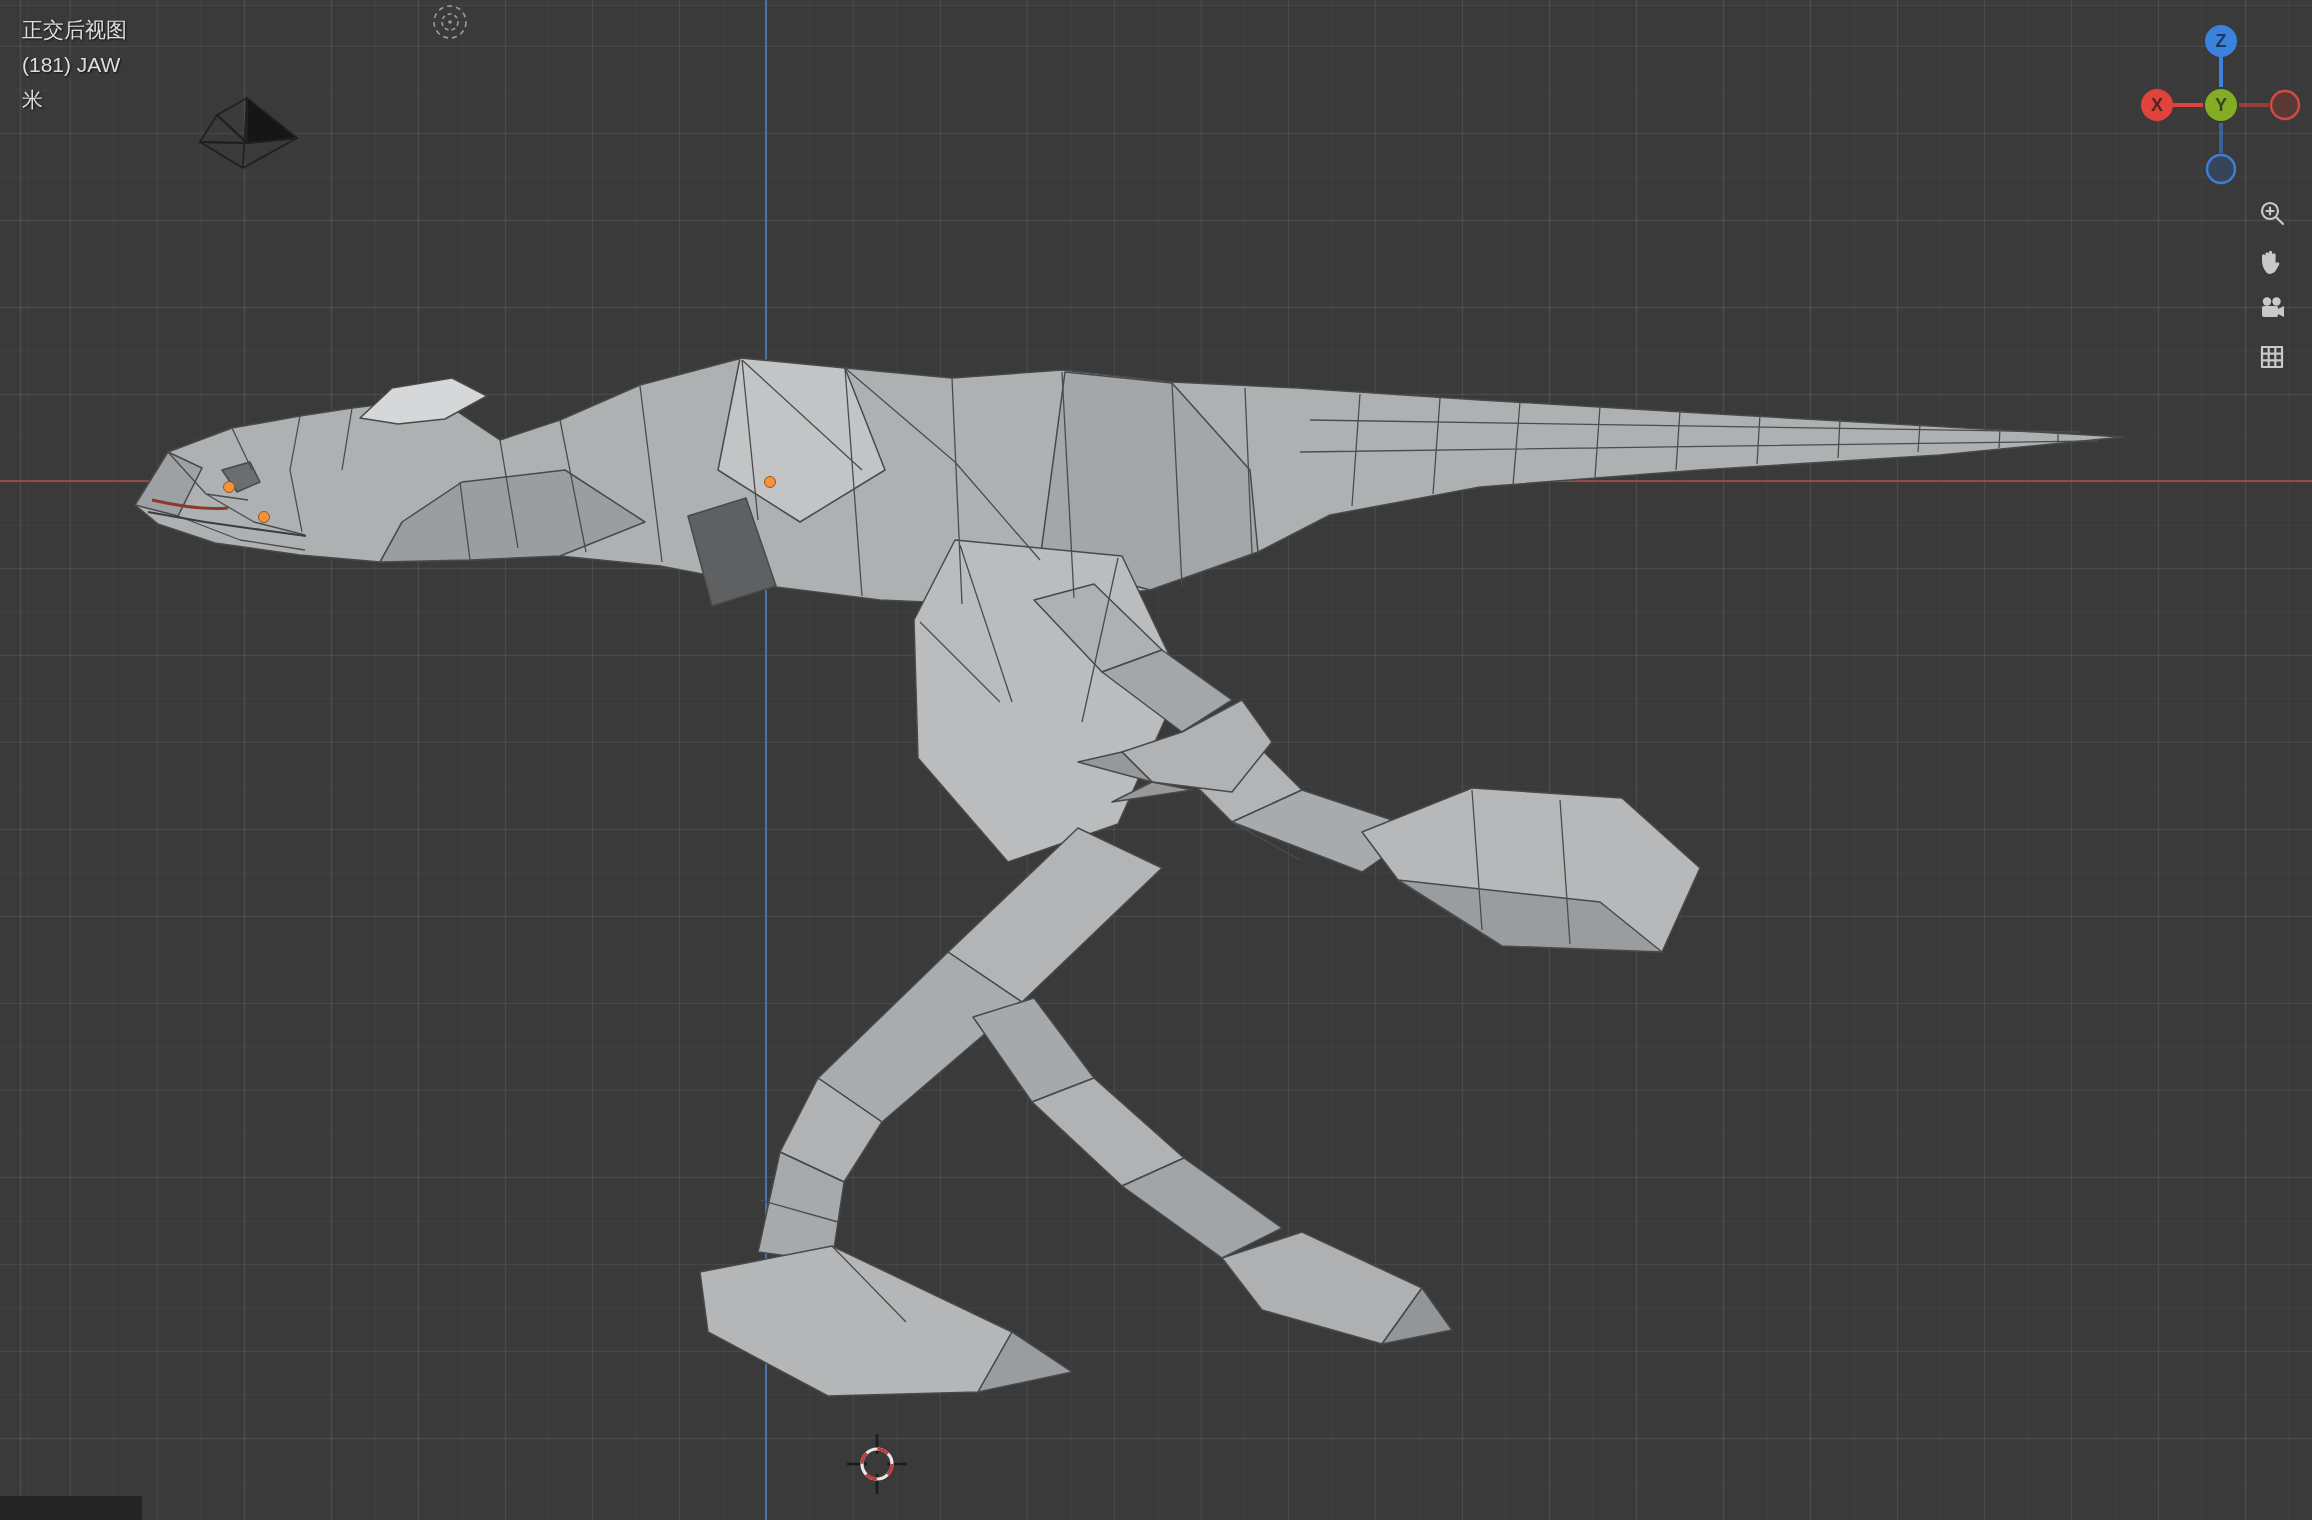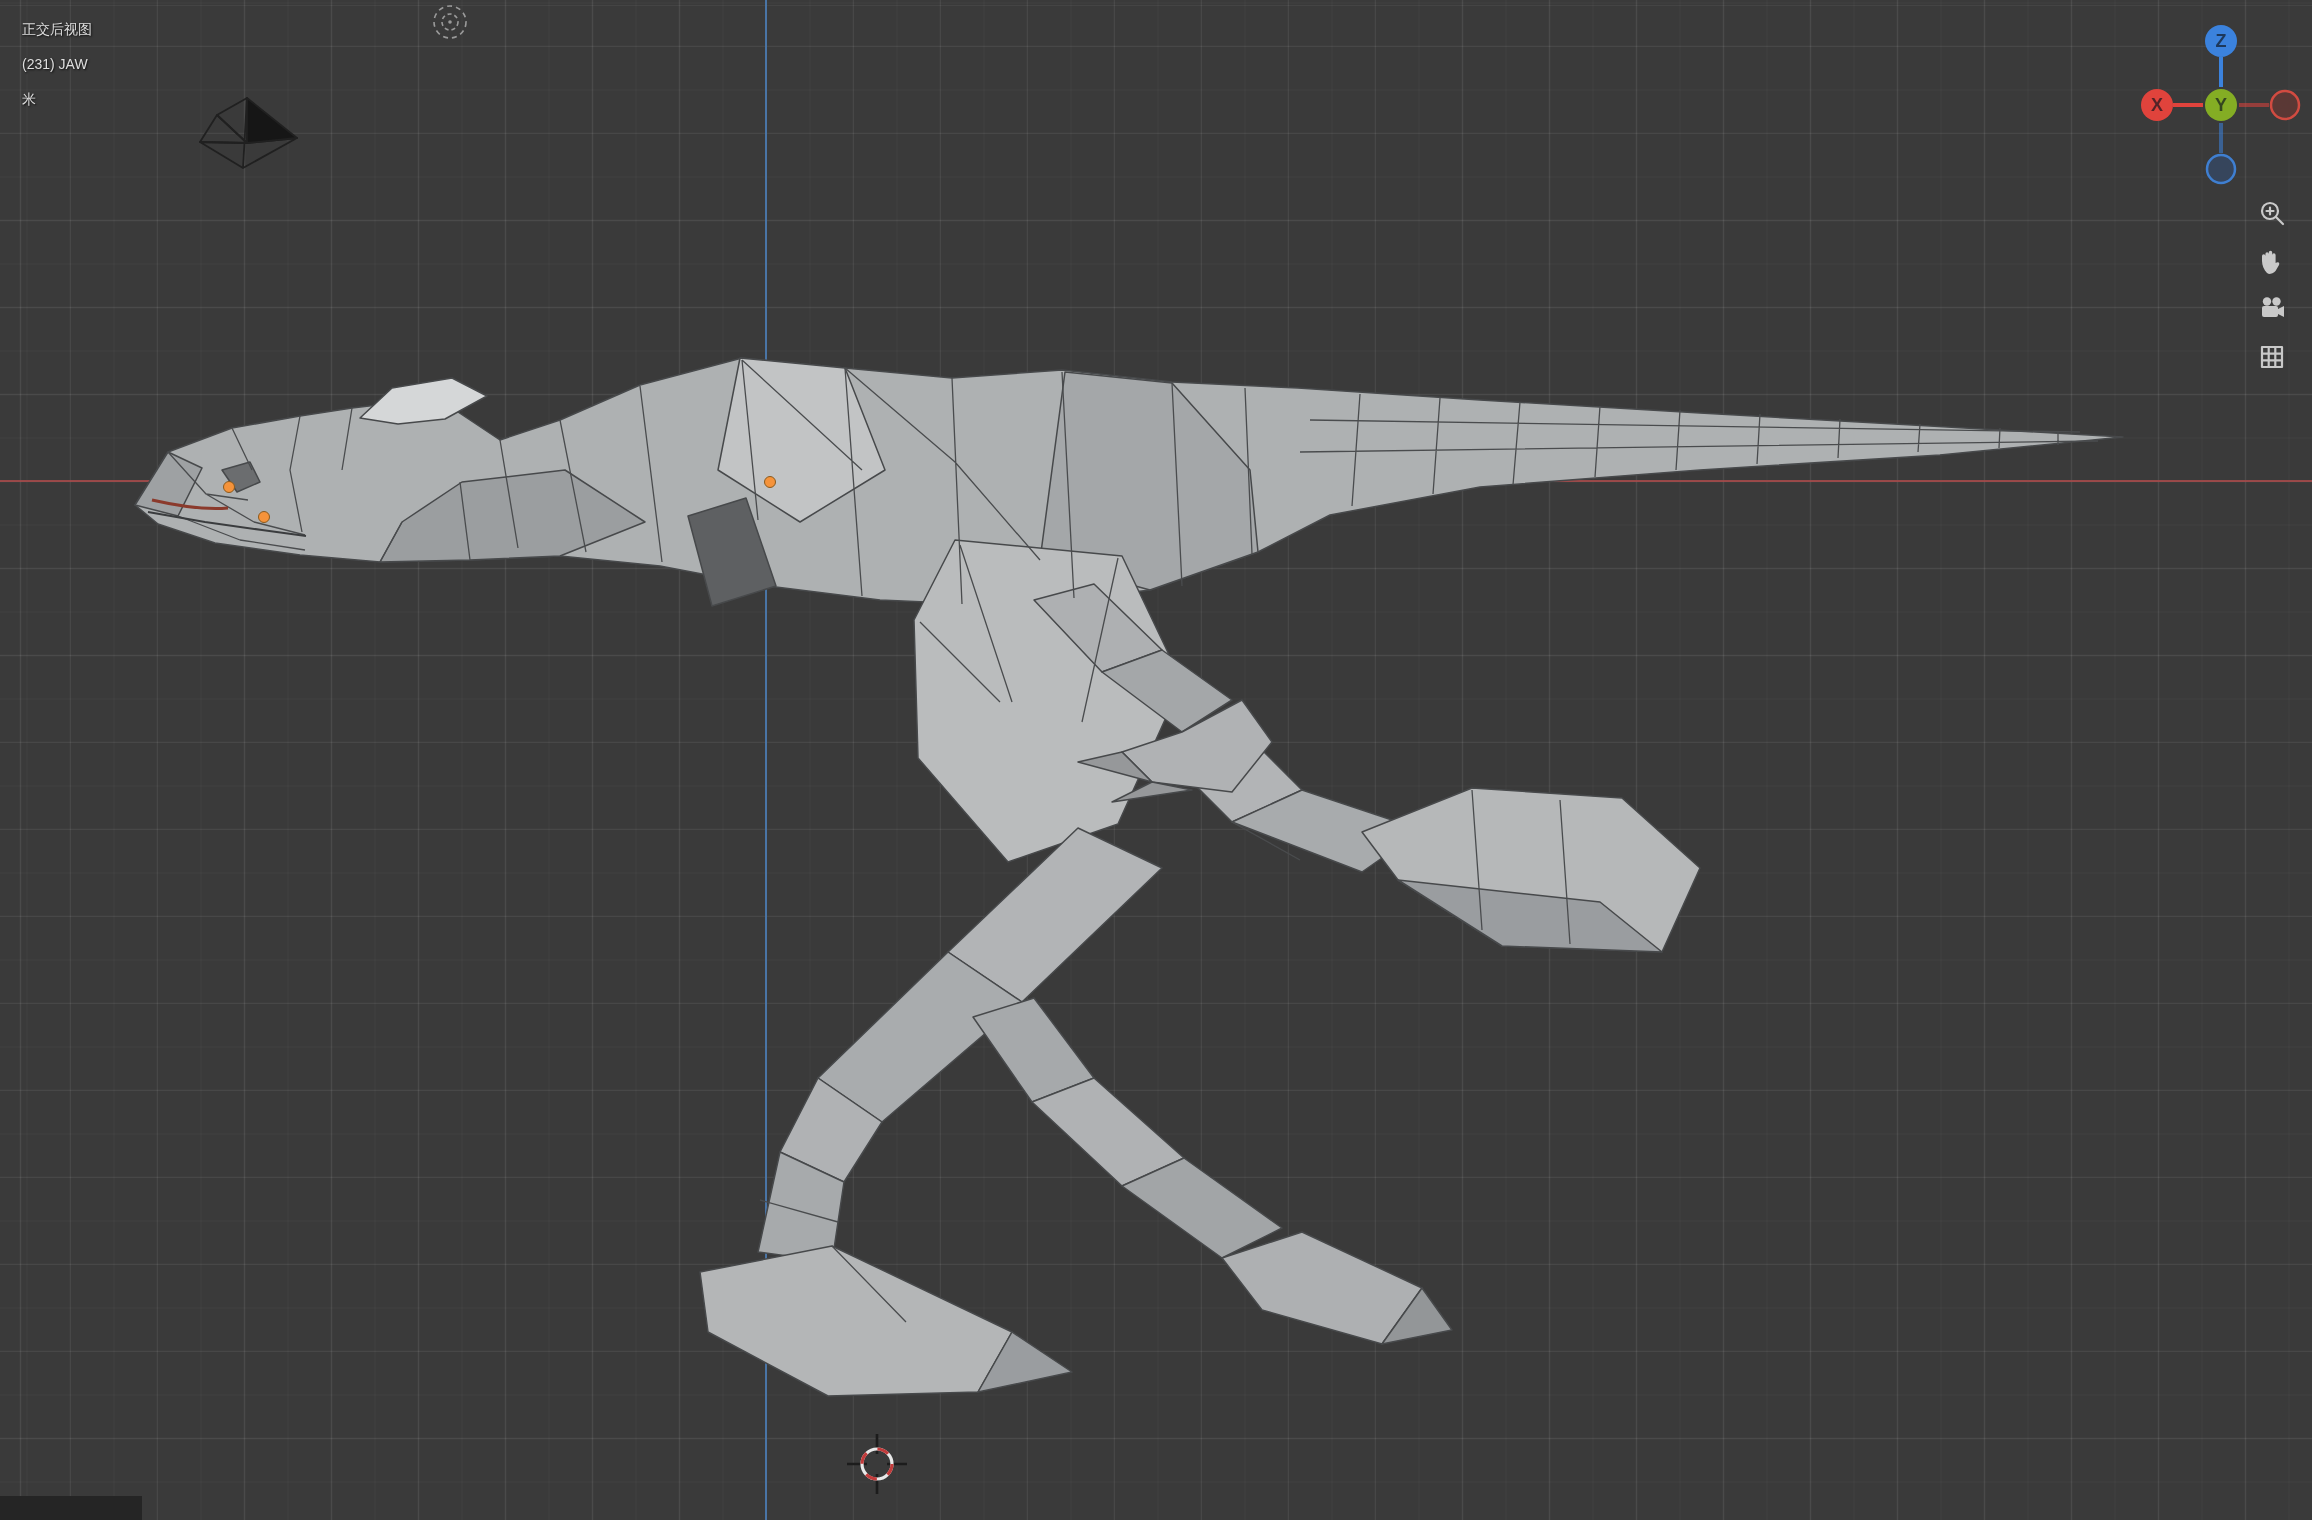--- a/index.html
+++ b/index.html
@@ -22,21 +22,21 @@
     background-image:
       repeating-linear-gradient(to right, rgba(255,255,255,0.030) 0 1px, transparent 1px 43.5px),
       repeating-linear-gradient(to bottom, rgba(255,255,255,0.030) 0 1px, transparent 1px 43.5px),
       repeating-linear-gradient(to right, rgba(255,255,255,0.05) 0 1px, transparent 1px 87px),
       repeating-linear-gradient(to bottom, rgba(255,255,255,0.05) 0 1px, transparent 1px 87px);
     background-position:26.5px 0, 0 2.5px, 70px 0, 0 46px;
   }
   .axis-x-line{position:absolute;left:0;right:0;top:480px;height:2px;background:var(--axis-x);opacity:.85;}
   .axis-z-line{position:absolute;top:0;bottom:0;left:765px;width:2px;background:var(--axis-z);opacity:.9;}
   .scene{position:absolute;inset:0;}
-  .hud-text{position:absolute;left:22px;top:12px;color:var(--hud-text);font-size:14px;line-height:35px;
+  .hud-text{position:absolute;left:22px;top:12px;color:var(--hud-text);font-size:21px;line-height:35px;
     text-shadow:1px 1px 2px rgba(0,0,0,.75);z-index:5;}
   .gizmo{position:absolute;left:2139px;top:23px;width:164px;height:164px;z-index:5;}
   .gizmo text{font-size:18px;font-weight:bold;fill:rgba(15,20,30,.68);text-anchor:middle;}
   .nav-toolbar{position:absolute;left:2248px;top:196px;width:48px;z-index:5;display:flex;flex-direction:column;gap:14px;align-items:center;}
   .nav-btn{width:34px;height:34px;display:flex;align-items:center;justify-content:center;border-radius:6px;cursor:pointer;}
   .nav-btn svg{display:block;}
   .icon-stroke{stroke:#c9c9c9;fill:none;stroke-width:2.2;stroke-linecap:round;stroke-linejoin:round;}
   .icon-fill{fill:#c9c9c9;}
   .editor-corner{position:absolute;left:0;bottom:0;width:142px;height:24px;background:#252525;z-index:4;}
   .mesh-wire{fill:none;stroke:#4a4c4e;stroke-width:1.3;}
@@ -45,21 +45,21 @@
 <body>
 
 <div class="stage">
 
   <div class="grid"></div>
   <div class="axis-x-line"></div>
   <div class="axis-z-line"></div>
 
   <div class="hud-text">
     <div>正交后视图</div>
-    <div>(231) JAW</div>
+    <div>(181) JAW</div>
     <div>米</div>
   </div>
 
   <svg class="scene" viewBox="0 0 2312 1520">
 
     <g stroke="#202020" stroke-width="1.8" fill="none" stroke-linejoin="round" transform="translate(185,80)">
       <path d="M15,62 L58,88 L112,58 L62,63 Z"></path>
       <path d="M32,35 L15,62 L62,63 Z"></path>
       <path d="M62,18 L62,63 L32,35 Z"></path>
       <path d="M62,18 L112,58 L62,63 Z" fill="#161616"></path>

